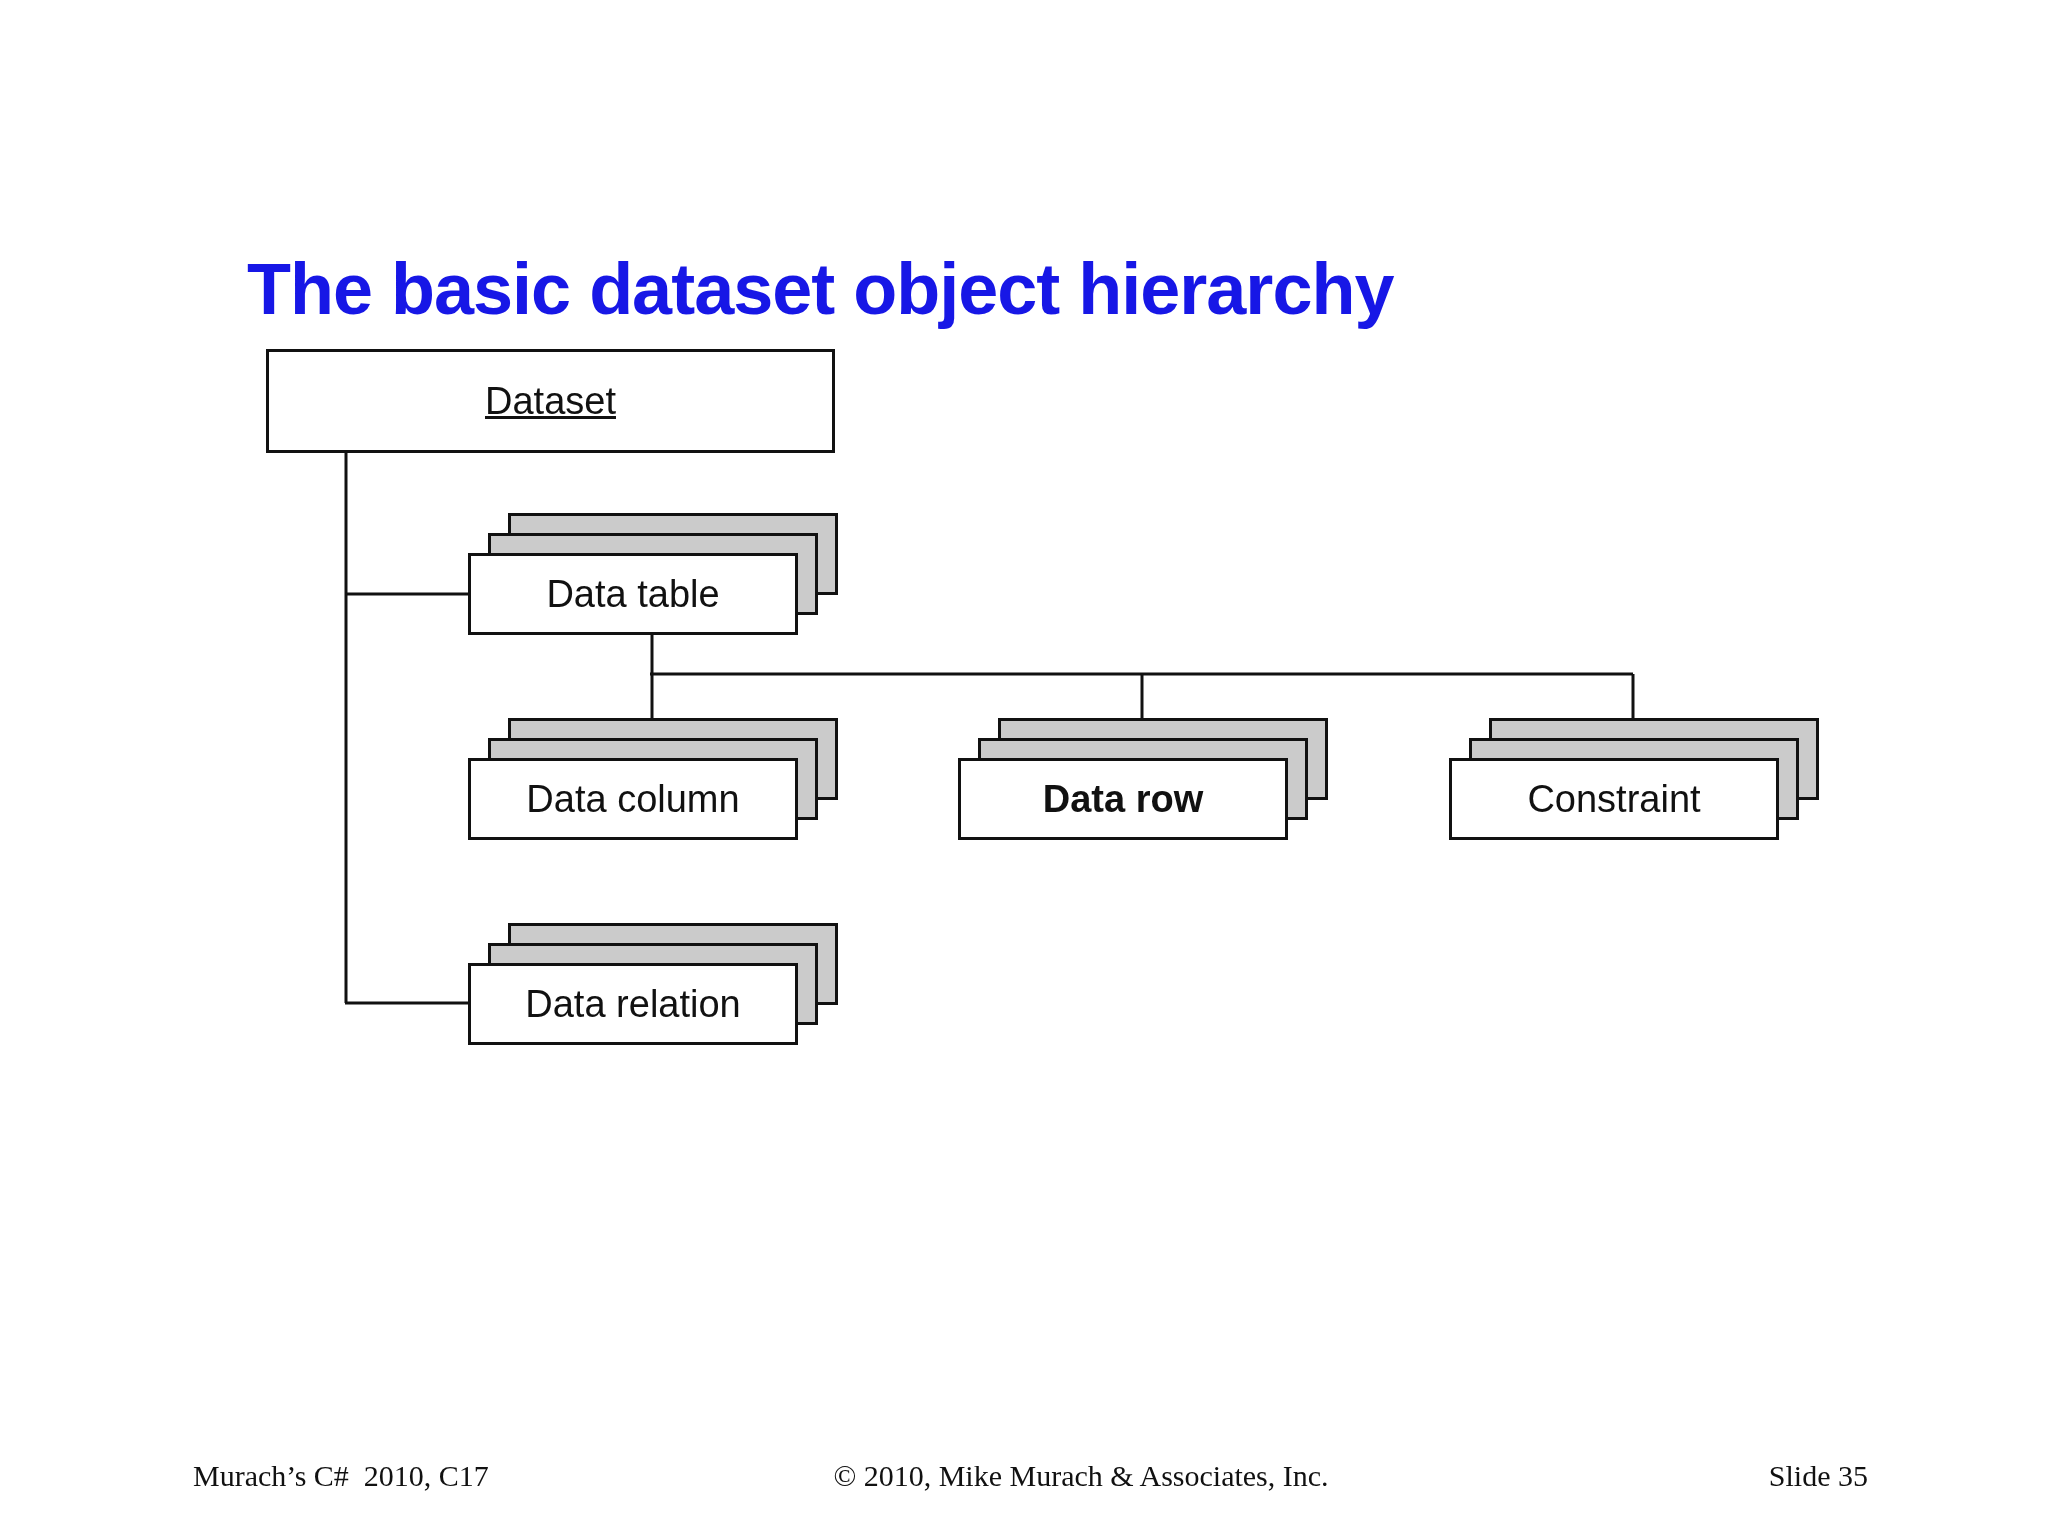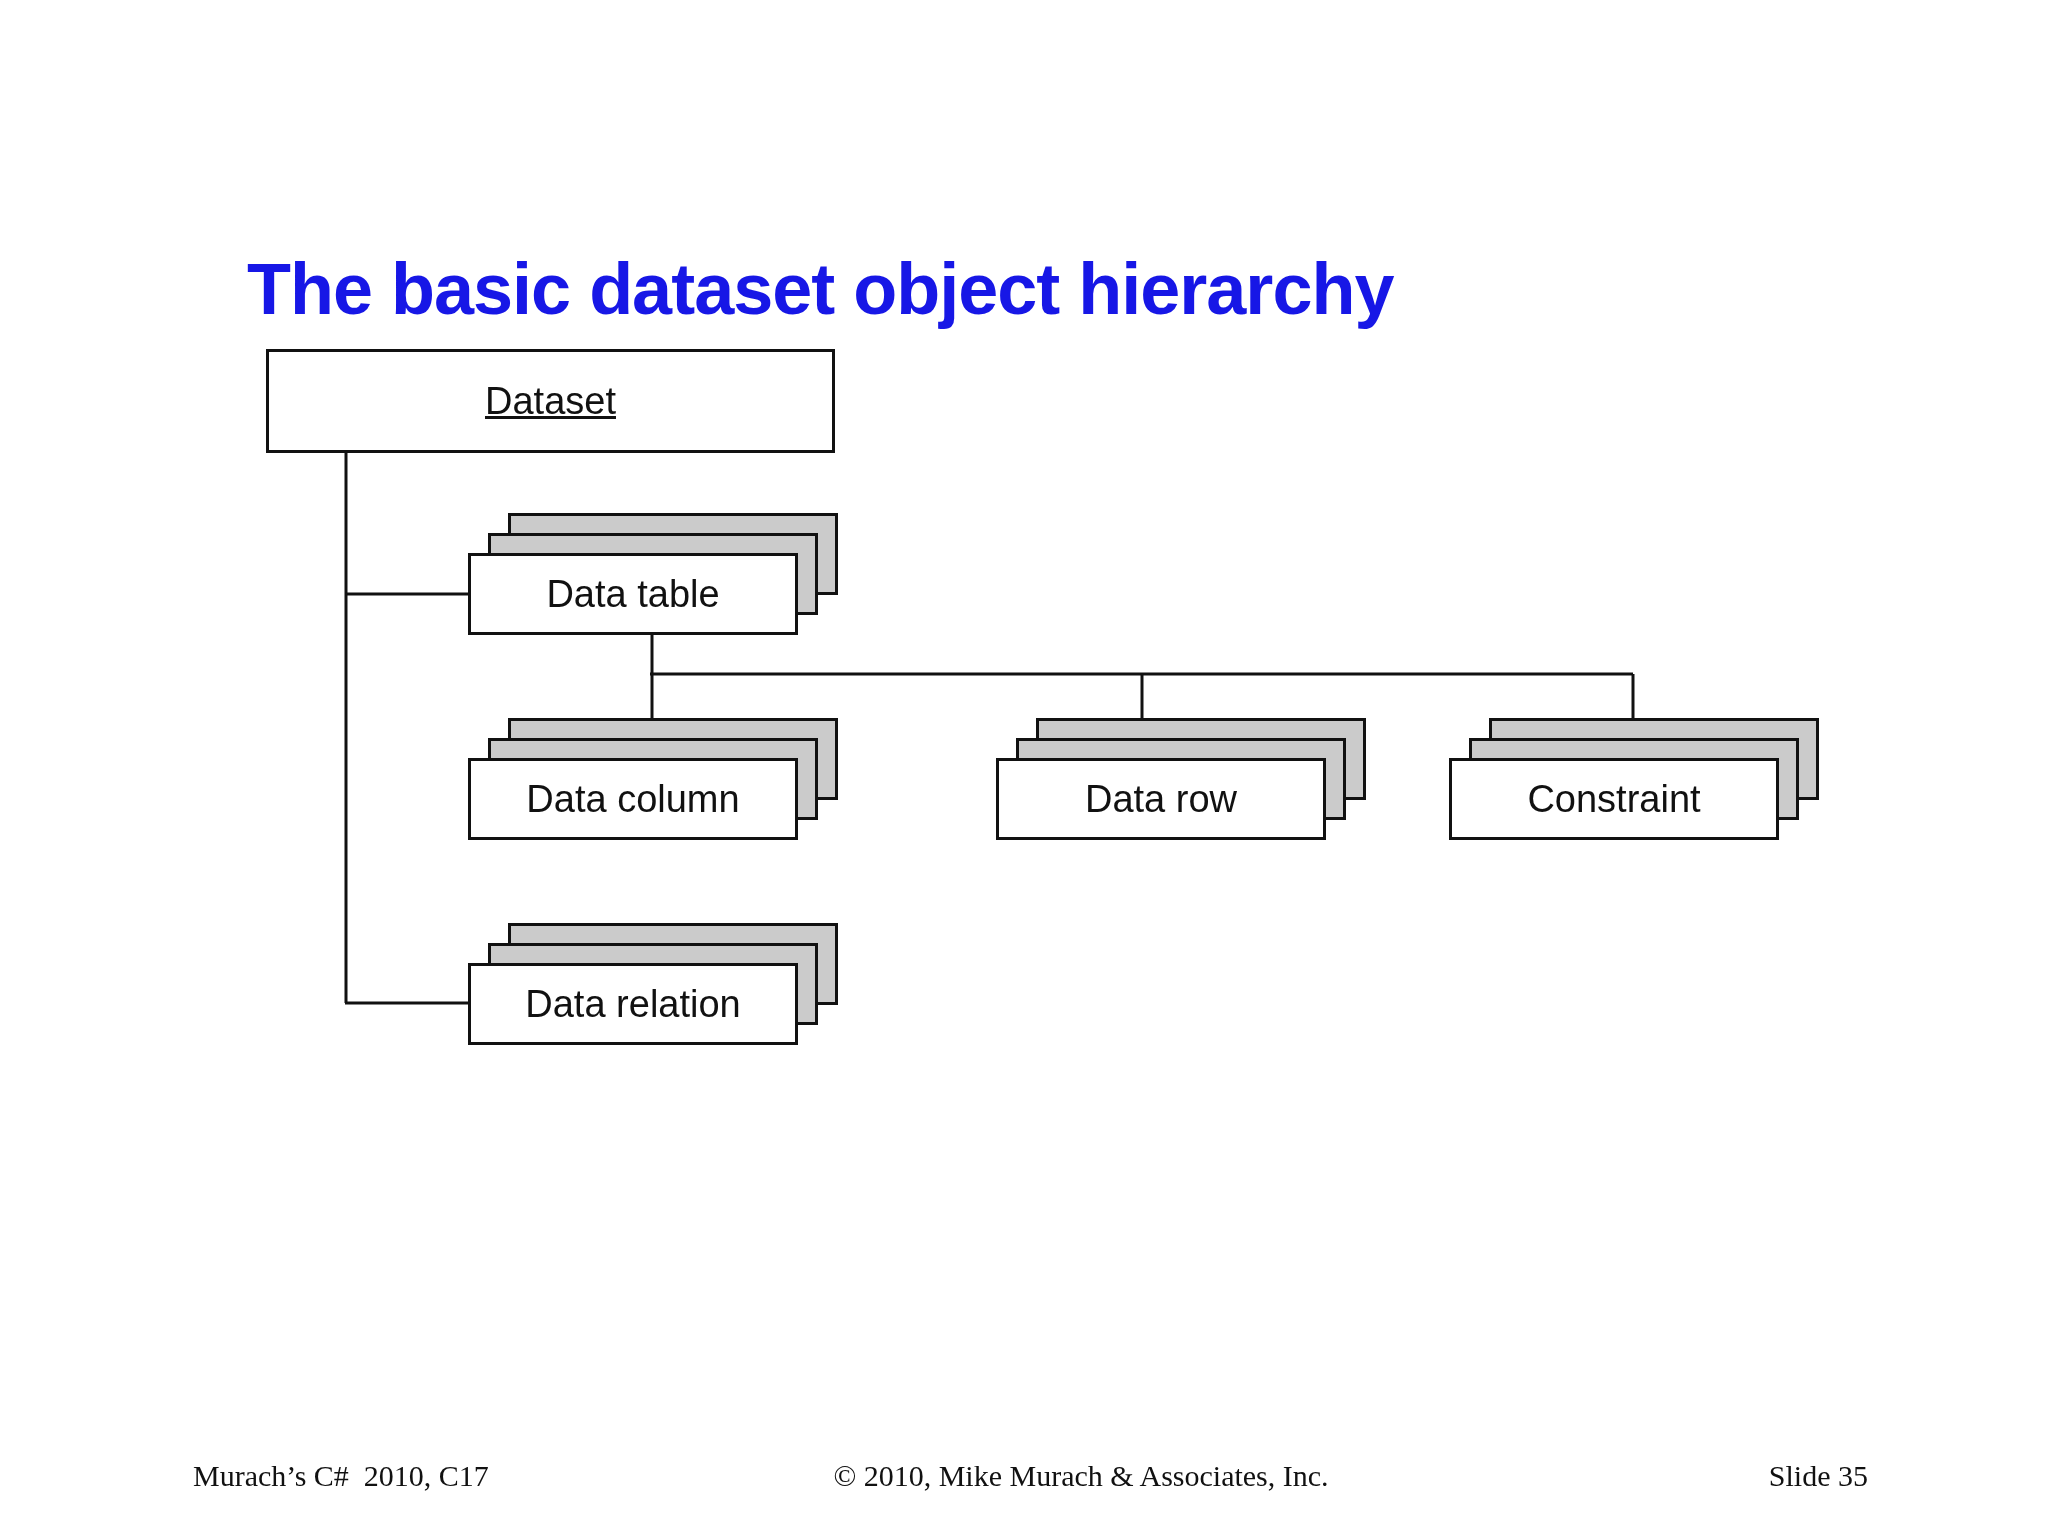--- a/index.html
+++ b/index.html
@@ -59,21 +59,21 @@
   .stack .layer.middle{left:20px;top:20px;}
   .stack .layer.front{
     left:0;top:40px;
     background:var(--front-fill);
     display:flex;align-items:center;justify-content:center;
     font-size:38px;color:var(--text-color);white-space:nowrap;
   }
   
   .stack-data-table   {left:468px;top:513px;}
   .stack-data-column  {left:468px;top:718px;}
-  .stack-data-row     {left:996px;top:718px;}
+  .stack-data-row     {left:958px;top:718px;font-weight:bold;}
   .stack-constraint   {left:1449px;top:718px;}
   .stack-data-relation{left:468px;top:923px;}
 
   .footer-text{
     position:absolute;
     top:1459px;
     font-family:"Liberation Serif", serif;
     font-size:30px;
     color:var(--text-color);
     white-space:pre;

